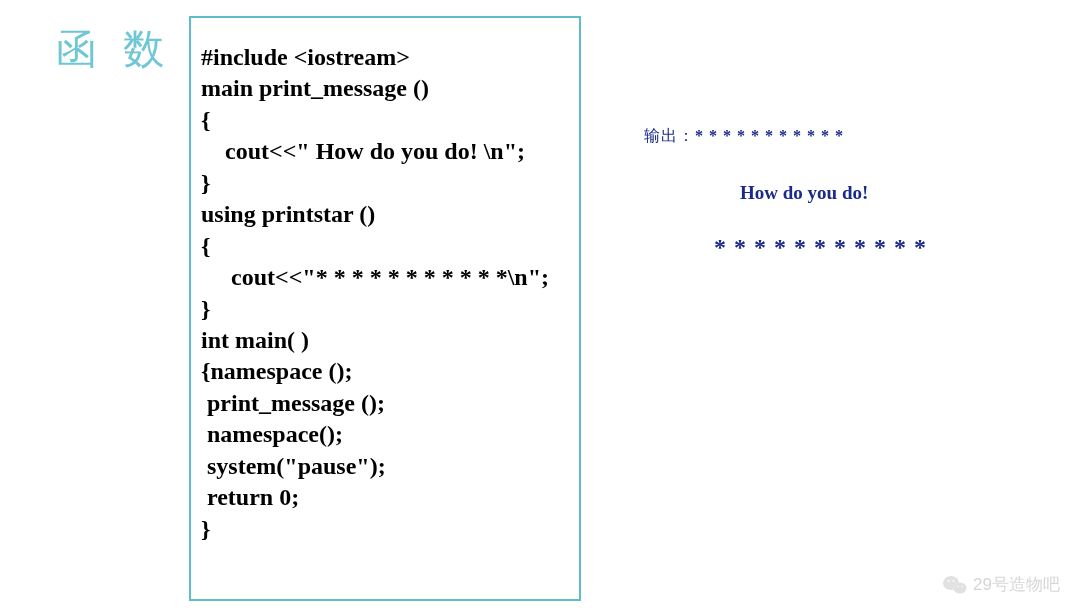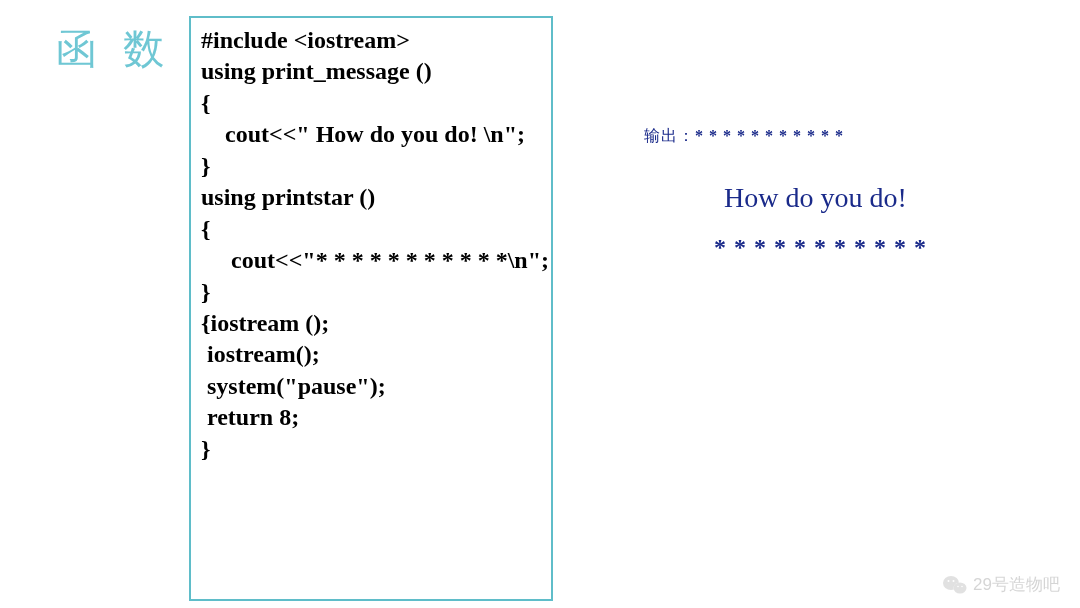--- a/index.html
+++ b/index.html
@@ -20,24 +20,24 @@
       left: 56px;
       font-size: 41px;
       color: #6fc7d4;
       letter-spacing: 8px;
       font-family: Liberation Serif, serif;
     }
     .code-box {
       position: absolute;
       top: 16px;
       left: 189px;
-      width: 364px;
+      width: 392px;
       height: 585px;
       border: 2px solid #5fbdc9;
-      padding: 7px 10px;
+      padding: 24px 10px;
       font-family: "Times New Roman", serif;
       font-weight: bold;
       font-size: 24px;
       line-height: 1.31;
       color: #000000;
     }
     .output-wrap {
       position: absolute;
       top: 126px;
       left: 644px;
@@ -50,24 +50,24 @@
     }
     .output-line1 {
       color: #1a2a8a;
       font-weight: bold;
       font-family: "Times New Roman", serif;
       letter-spacing: 1px;
     }
     .output-line2 {
       position: absolute;
       top: 182px;
-      left: 724px;
+      left: 740px;
       color: #1a2a8a;
-      font-weight: normal;
-      font-size: 28px;
+      font-weight: bold;
+      font-size: 19px;
       font-family: "Times New Roman", serif;
     }
     .output-line3 {
       position: absolute;
       top: 234px;
       left: 714px;
       color: #1a2a8a;
       font-weight: bold;
       font-size: 24px;
       font-family: "Times New Roman", serif;
@@ -99,32 +99,34 @@
       white-space: pre;
     }
   </style>
 </head>
 <body>
 
 <div class="title">函 数</div>
 
 <div class="code-box">
   <div class="code-line">#include &lt;iostream&gt;</div>
-  <div class="code-line">using print_message ()</div>
+  <div class="code-line">main print_message ()</div>
   <div class="code-line">{</div>
   <div class="code-line">    cout&lt;&lt;" How do you do! \n";</div>
   <div class="code-line">}</div>
   <div class="code-line">using printstar ()</div>
   <div class="code-line">{</div>
   <div class="code-line">     cout&lt;&lt;"* * * * * * * * * * *\n";</div>
   <div class="code-line">}</div>
-  <div class="code-line">{iostream ();</div>
-  <div class="code-line"> iostream();</div>
+  <div class="code-line">int main( )</div>
+  <div class="code-line">{namespace ();</div>
+  <div class="code-line"> print_message ();</div>
+  <div class="code-line"> namespace();</div>
   <div class="code-line"> system("pause");</div>
-  <div class="code-line"> return 8;</div>
+  <div class="code-line"> return 0;</div>
   <div class="code-line">}</div>
 </div>
 
 <div class="output-wrap">
   <span class="output-label">输出：</span><span class="output-line1">* * * * * * * * * * *</span>
 </div>
 
 <div class="output-line2">How do you do!</div>
 
 <div class="output-line3">* * * * * * * * * * *</div>

